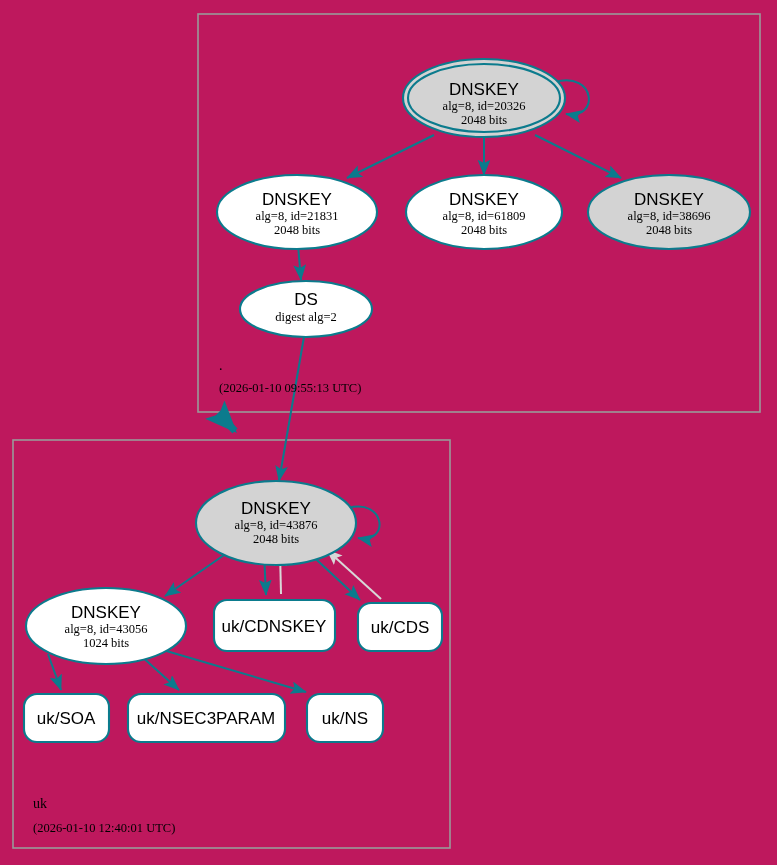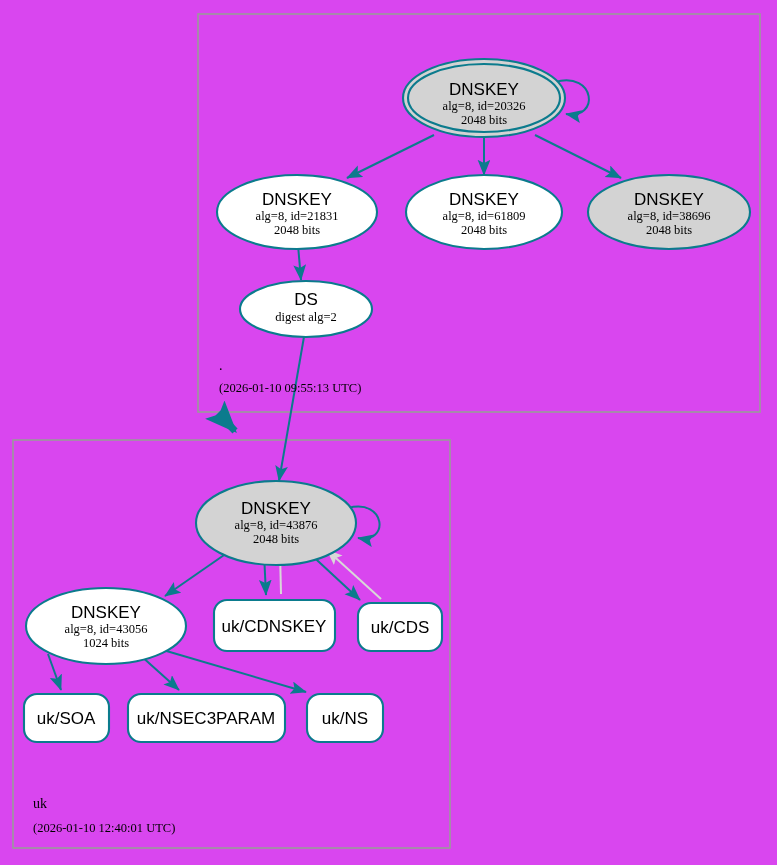--- a/index.html
+++ b/index.html
@@ -8,21 +8,21 @@
     padding: 0;
     background: #ffffff;
   }
   body {
     font-family: "Liberation Sans", sans-serif;
   }
   #canvas {
     position: relative;
     width: 777px;
     height: 865px;
-    background: #d946ef;
+    background: #be185d;
     overflow: hidden;
   }
   svg.graph {
     position: absolute;
     left: 0;
     top: 0;
     width: 777px;
     height: 865px;
   }
   text {

